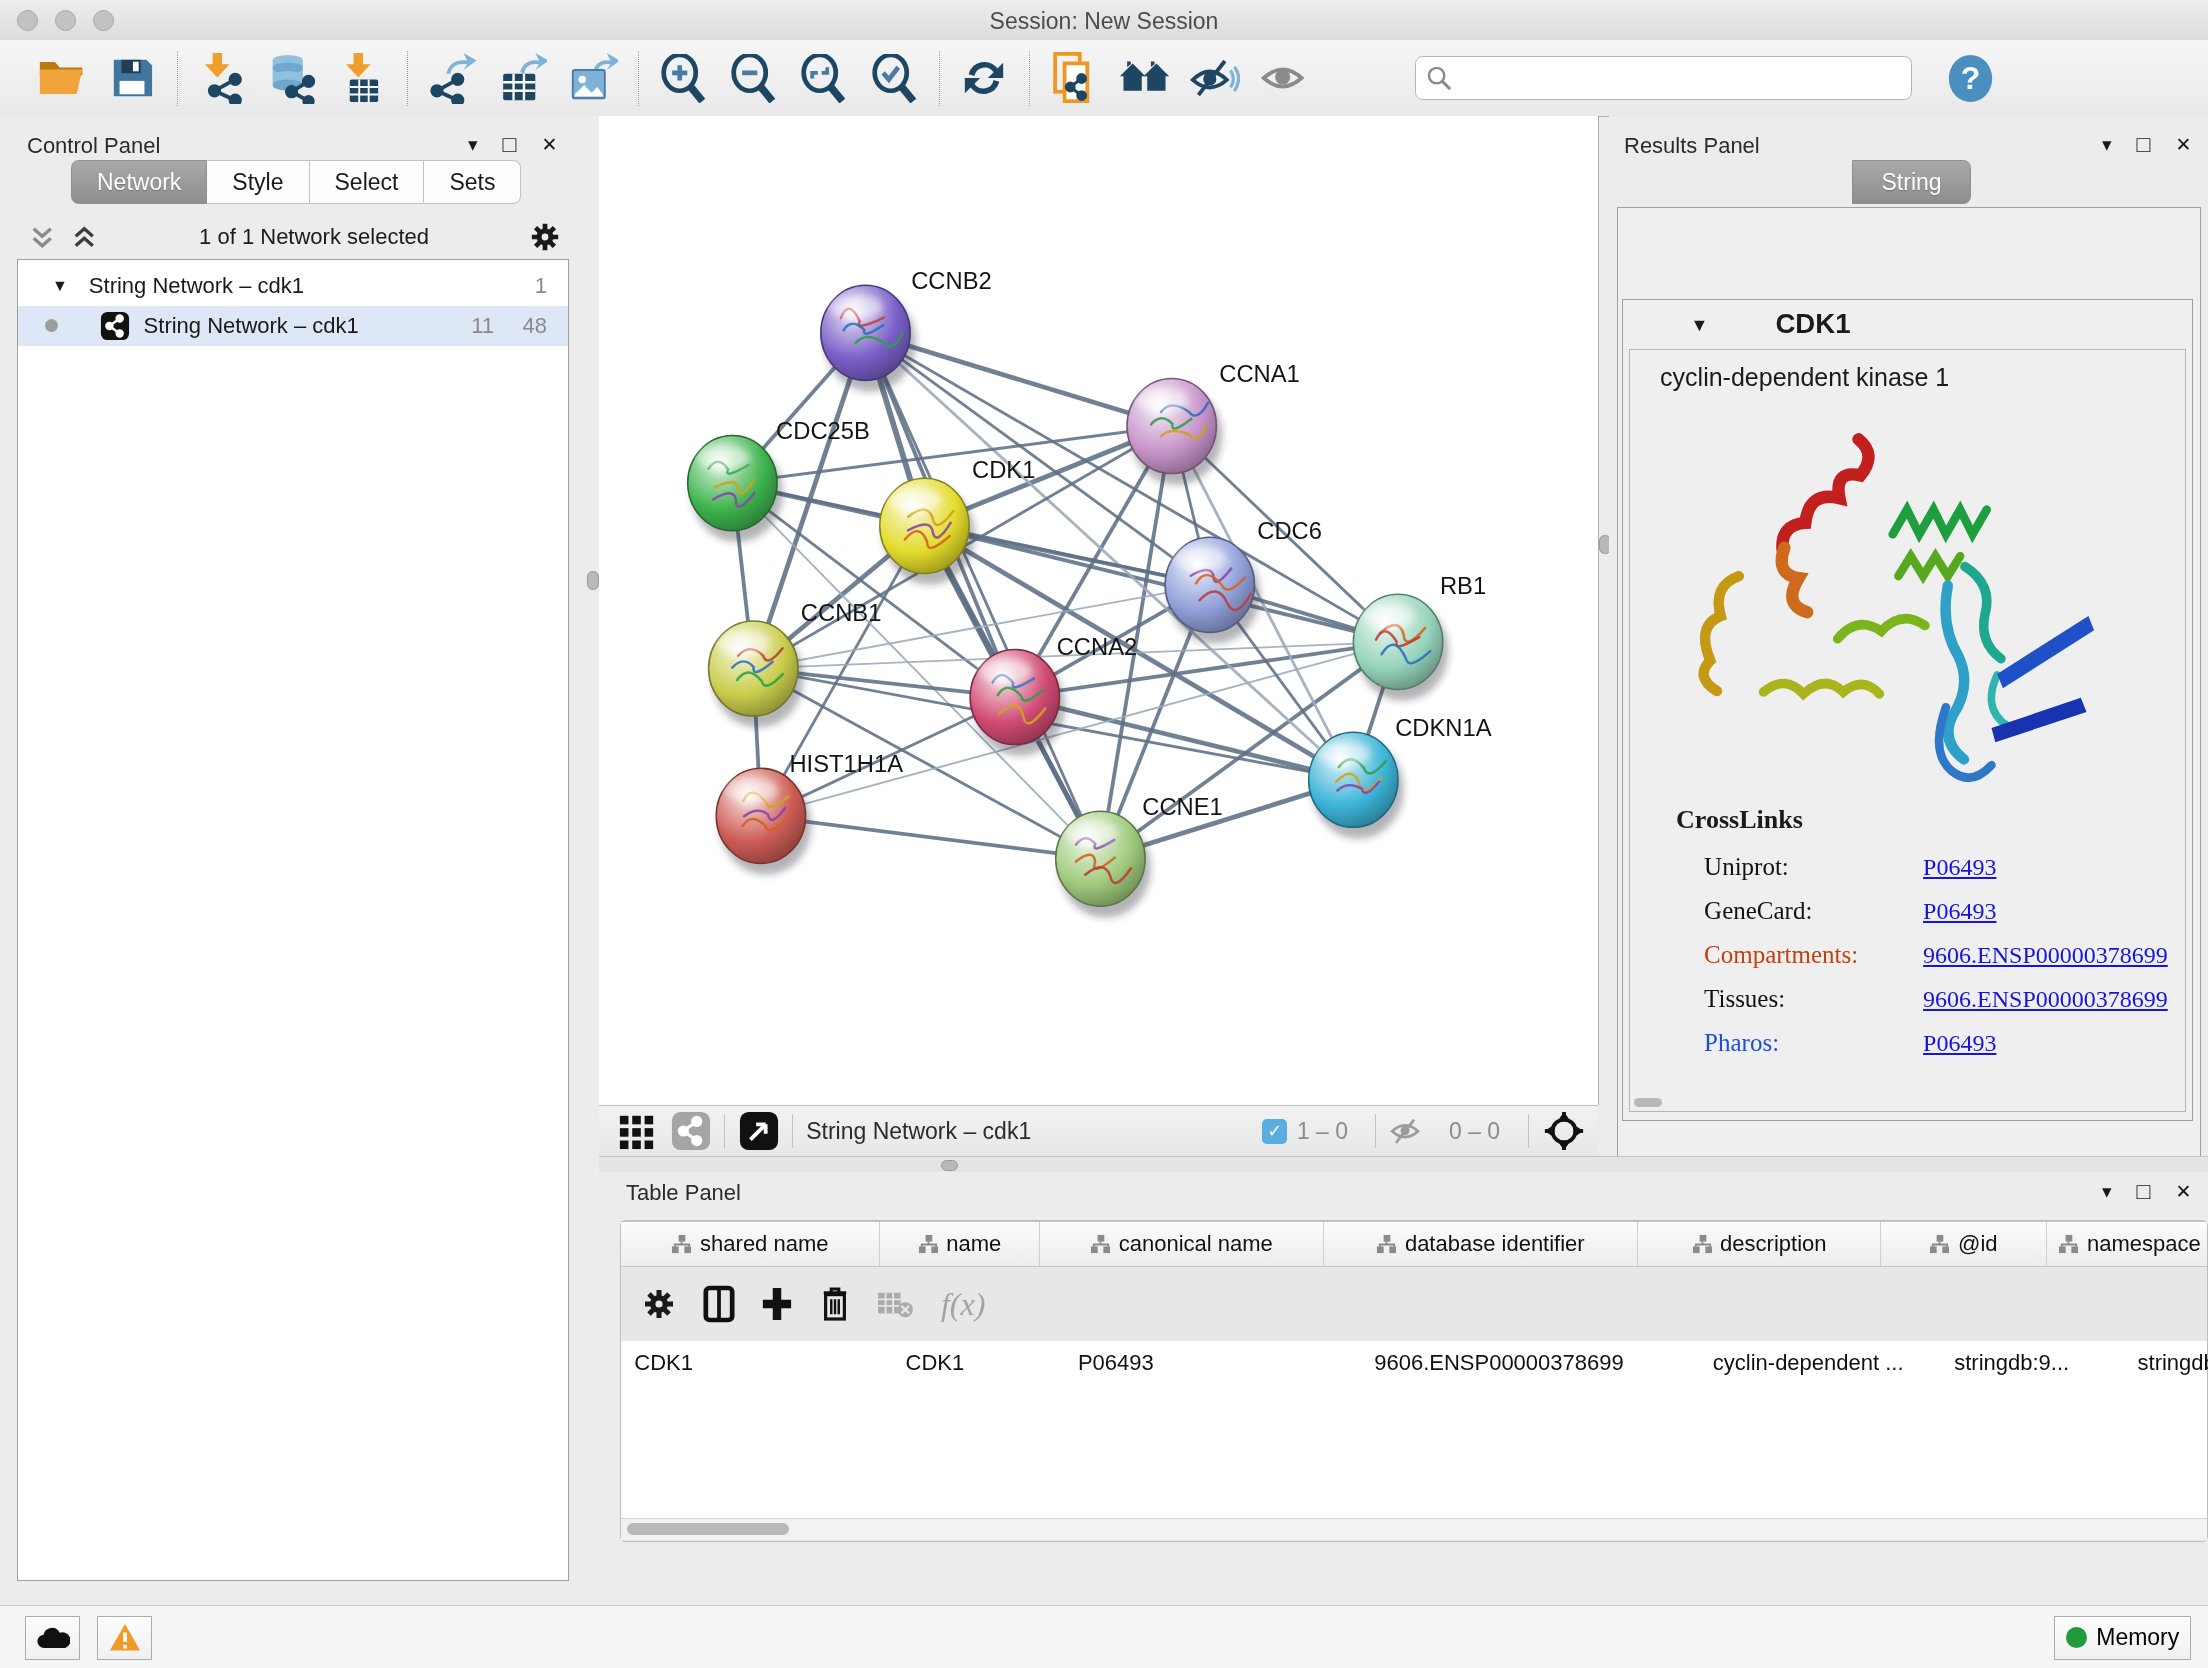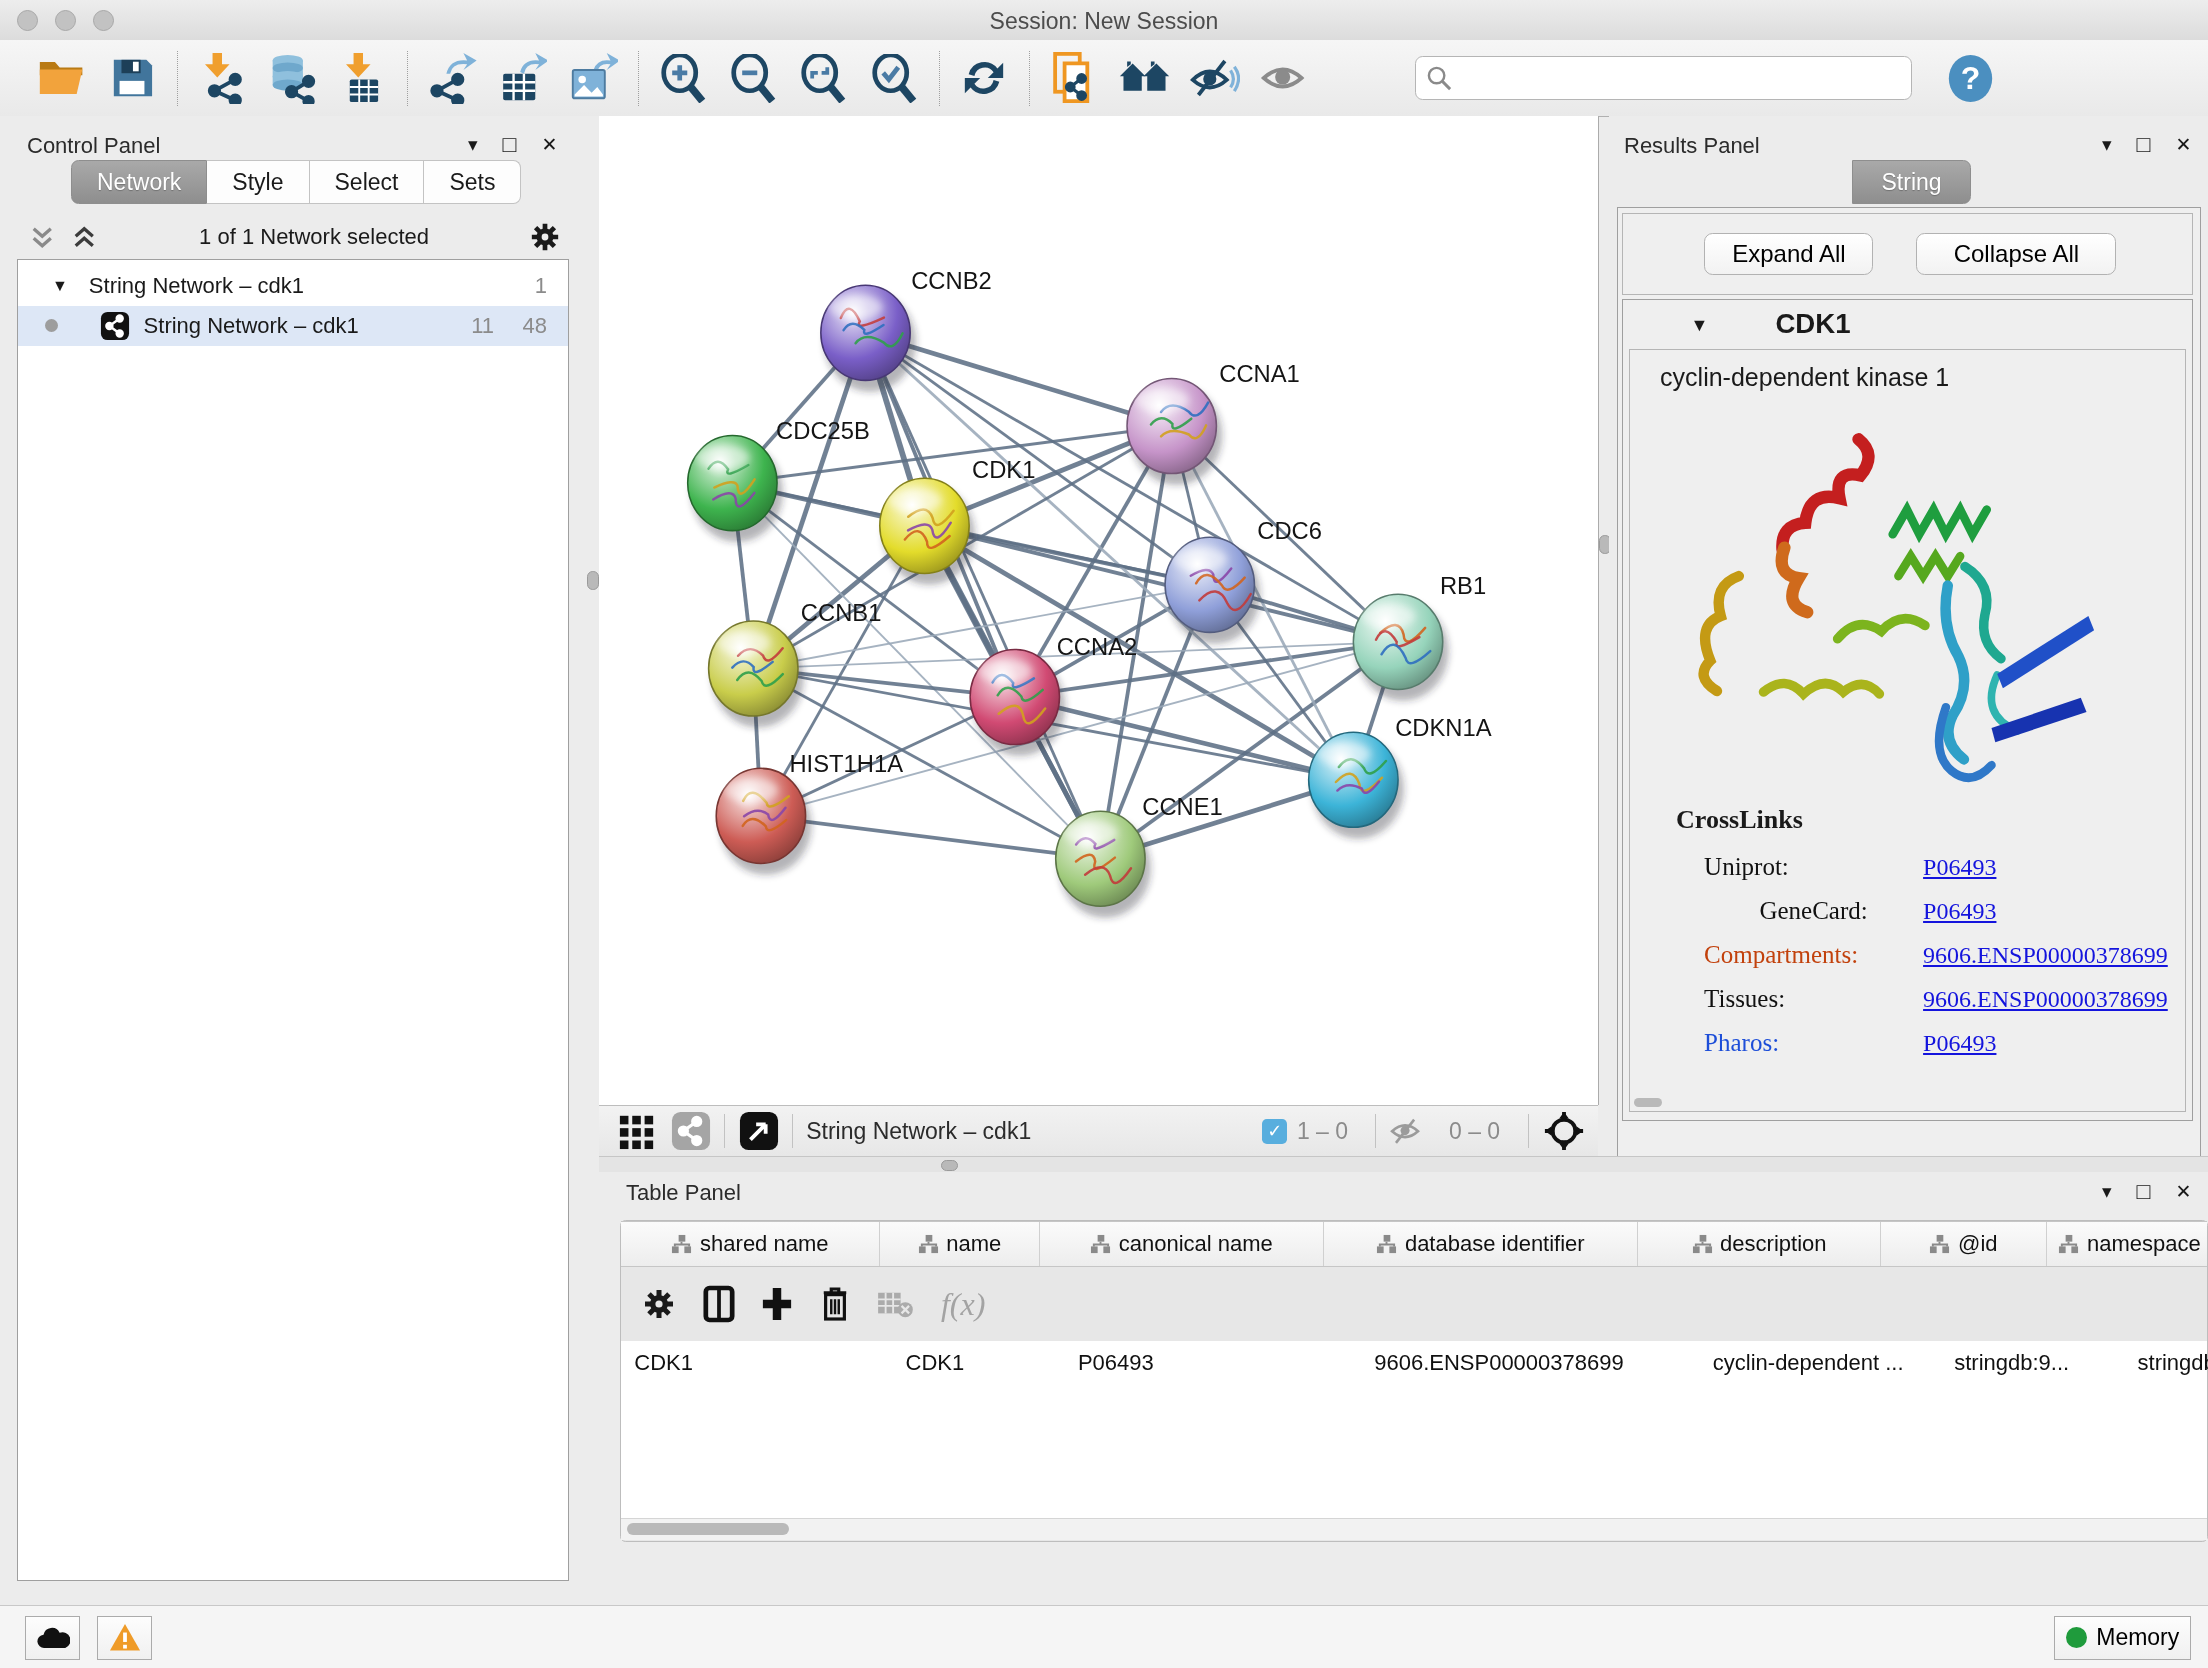--- a/index.html
+++ b/index.html
@@ -531,24 +531,20 @@
 
   <div class="abs" style="left:1609px;top:116px;width:599px;height:1050px;background:#ececec;">
     <div class="abs panel-title" style="left:15px;top:17px">Results Panel</div>
     <div class="abs panelicons" style="left:493px;top:15px">
       <span>▾</span>
       <span style="font-size:23px">□</span>
       <span style="font-weight:bold">✕</span>
     </div>
     <div class="abs ptab first last sel" style="left:243px;top:44px;padding:0 28.5px">String</div>
     <div class="abs graybox" style="left:7.6px;top:91px;width:582px;height:951px;background:#efefef;border-color:#9f9f9f;">
-      <div class="abs graybox" style="left:4.8px;top:4.8px;width:569px;height:80px;border-color:#b5b5b5;background:#efefef">
-        <button class="abs btnw" style="left:81px;top:19px;width:169px">Expand All</button>
-        <button class="abs btnw" style="left:293px;top:19px;width:200px">Collapse All</button>
-      </div>
       <div class="abs graybox" style="left:4.8px;top:91px;width:569px;height:820px;border-color:#9f9f9f;background:#efefef">
         <span class="abs" style="left:67px;top:15px;font-size:18px">▼</span>
         <div class="abs" style="left:152px;top:7.6px;font-size:27.6px;font-weight:bold">CDK1</div>
         <div class="abs graybox" style="left:5.7px;top:49px;width:555px;height:761px;border-color:#b5b5b5;background:#efefef">
           <div class="abs" style="left:30px;top:13.3px;font-size:25px">cyclin-dependent kinase 1</div>
           <svg id="ribbon-svg" class="abs" style="left:67px;top:57px" width="399" height="380" viewBox="0 0 420 400">
               <path d="M170 34 q20 16 2 38 q-28 -6 -22 24 q-32 -8 -36 26 q-26 2 -24 28" fill="none" stroke="#c41f1f" stroke-width="13" stroke-linecap="round"></path>
               <path d="M92 148 q-10 28 15 32 q-17 28 9 36" fill="none" stroke="#cf6a1c" stroke-width="13" stroke-linecap="round"></path>
               <path d="M44 178 q-28 10 -19 42 q-26 10 -11 47 q-17 17 7 32" fill="none" stroke="#c49a14" stroke-width="11" stroke-linecap="round"></path>
               <path d="M70 300 q23 -19 42 2 q23 -21 42 -2 q21 -17 38 2" fill="none" stroke="#aab41c" stroke-width="10" stroke-linecap="round"></path>
@@ -561,21 +557,21 @@
               <path d="M316 282 q-19 42 21 59" fill="none" stroke="#2fb4b0" stroke-width="8" stroke-linecap="round"></path>
               <path d="M412 220 L316 281 L322 296 L418 235 Z" fill="#2050c8"></path>
               <path d="M404 306 L310 338 L314 353 L410 321 Z" fill="#1733b0"></path>
             </svg>
           <div class="abs serif" style="left:46px;top:455px;font-size:26px;font-weight:bold">CrossLinks</div>
           <div id="crosslinks-rows" class="abs serif" style="left:74px;top:495px;width:466px">
               <div style="display: flex; align-items: center; height: 44px;">
                 <div style="width: 219px; font-size: 25px; color: rgb(17, 17, 17);">Uniprot:</div>
                 <a class="xlink" href="#">P06493</a>
               </div>
-              <div style="display: flex; align-items: center; height: 44px; text-align: center;">
+              <div style="display: flex; align-items: center; height: 44px;">
                 <div style="width: 219px; font-size: 25px; color: rgb(17, 17, 17);">GeneCard:</div>
                 <a class="xlink" href="#">P06493</a>
               </div>
               <div style="display: flex; align-items: center; height: 44px;">
                 <div style="width: 219px; font-size: 25px; color: #c2410c;">Compartments:</div>
                 <a class="xlink" href="#">9606.ENSP00000378699</a>
               </div>
               <div style="display: flex; align-items: center; height: 44px;">
                 <div style="width: 219px; font-size: 25px; color: rgb(17, 17, 17);">Tissues:</div>
                 <a class="xlink" href="#">9606.ENSP00000378699</a>

